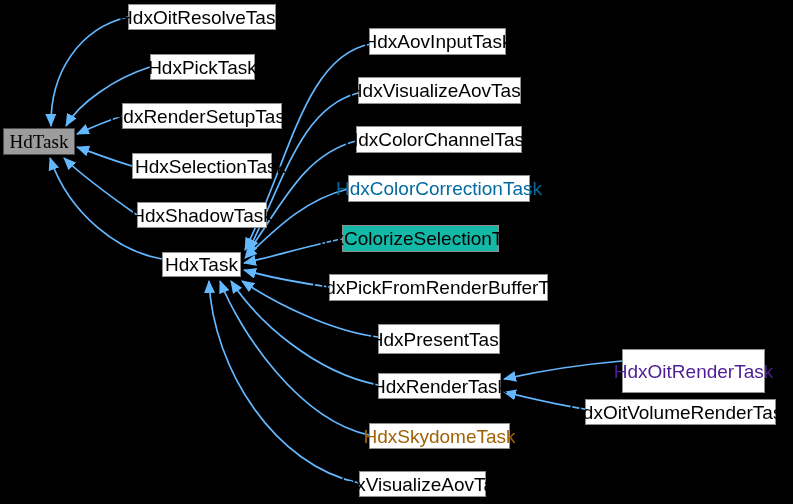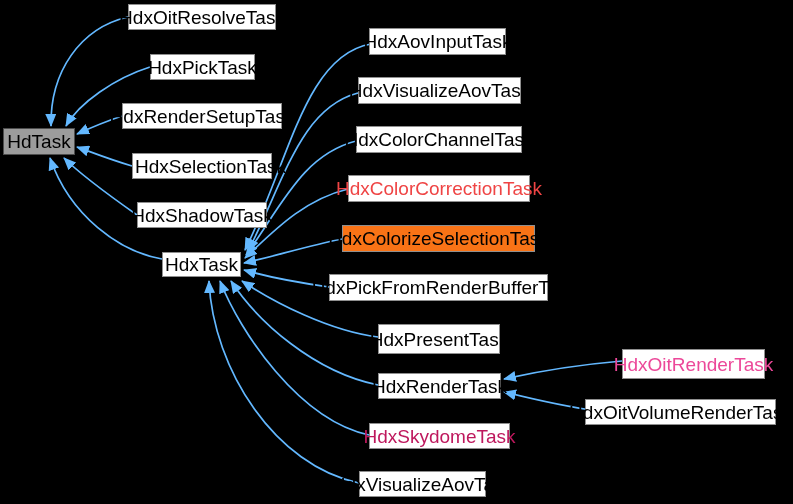--- a/index.html
+++ b/index.html
@@ -67,21 +67,21 @@
         <path d="M329,287 C301,283 268,277 244,270" fill="none" stroke="#63b8ff" stroke-width="1.7" marker-end="url(#arrowhead)"></path>
         <path d="M378,337 C330,331 275,303 242,281" fill="none" stroke="#63b8ff" stroke-width="1.7" marker-end="url(#arrowhead)"></path>
         <path d="M378,385 C314,372 258,322 231,281" fill="none" stroke="#63b8ff" stroke-width="1.7" marker-end="url(#arrowhead)"></path>
         <path d="M369,435 C299,420 240,332 220,281" fill="none" stroke="#63b8ff" stroke-width="1.7" marker-end="url(#arrowhead)"></path>
         <path d="M359,483 C276,466 213,370 209,281" fill="none" stroke="#63b8ff" stroke-width="1.7" marker-end="url(#arrowhead)"></path>
         <path d="M622,361 C576,365 535,372 504,379" fill="none" stroke="#63b8ff" stroke-width="1.7" marker-end="url(#arrowhead)"></path>
         <path d="M597,411 C561,406 532,399 504,392" fill="none" stroke="#63b8ff" stroke-width="1.7" marker-end="url(#arrowhead)"></path>
       </g>
   </svg>
   <div id="nodes">
-      <div class="node hl" style="left: 3px; top: 128px; width: 72px; height: 27px; background: rgb(156, 156, 156); border-color: rgb(77, 77, 77); color: rgb(0, 0, 0);">
+      <div class="node hl" style="left: 3px; top: 128px; width: 72px; height: 27px; background: rgb(156, 156, 156); border-color: rgb(77, 77, 77); color: rgb(0, 0, 0); font-family: Liberation Serif, serif;">
         <span>HdTask</span>
       </div>
       <div class="node" style="left: 128px; top: 4px; width: 148px; height: 26px; background: rgb(255, 255, 255); border-color: rgb(143, 143, 143); color: rgb(0, 0, 0);">
         <span>HdxOitResolveTask</span>
       </div>
       <div class="node" style="left: 150px; top: 54px; width: 105px; height: 26px; background: rgb(255, 255, 255); border-color: rgb(143, 143, 143); color: rgb(0, 0, 0);">
         <span>HdxPickTask</span>
       </div>
       <div class="node" style="left: 122px; top: 103px; width: 160px; height: 26px; background: rgb(255, 255, 255); border-color: rgb(143, 143, 143); color: rgb(0, 0, 0);">
         <span>HdxRenderSetupTask</span>
@@ -97,41 +97,41 @@
       </div>
       <div class="node" style="left: 369px; top: 28px; width: 137px; height: 27px; background: rgb(255, 255, 255); border-color: rgb(143, 143, 143); color: rgb(0, 0, 0);">
         <span>HdxAovInputTask</span>
       </div>
       <div class="node" style="left: 358px; top: 77px; width: 163px; height: 27px; background: rgb(255, 255, 255); border-color: rgb(143, 143, 143); color: rgb(0, 0, 0);">
         <span>HdxVisualizeAovTask</span>
       </div>
       <div class="node" style="left: 356px; top: 126px; width: 166px; height: 27px; background: rgb(255, 255, 255); border-color: rgb(143, 143, 143); color: rgb(0, 0, 0);">
         <span>HdxColorChannelTask</span>
       </div>
-      <div class="node" style="left: 348px; top: 175px; width: 182px; height: 27px; background: rgb(255, 255, 255); border-color: rgb(143, 143, 143); color: #ef4444;">
+      <div class="node" style="left: 348px; top: 175px; width: 182px; height: 27px; background: rgb(255, 255, 255); border-color: rgb(143, 143, 143); color: #0369a1;">
         <span>HdxColorCorrectionTask</span>
       </div>
-      <div class="node" style="left: 342px; top: 225px; width: 193px; height: 27px; background: #f97316; border-color: rgb(143, 143, 143); color: rgb(0, 0, 0);">
+      <div class="node" style="left: 342px; top: 225px; width: 157px; height: 27px; background: #14b8a6; border-color: rgb(143, 143, 143); color: rgb(0, 0, 0);">
         <span>HdxColorizeSelectionTask</span>
       </div>
       <div class="node" style="left: 329px; top: 274px; width: 219px; height: 27px; background: rgb(255, 255, 255); border-color: rgb(143, 143, 143); color: rgb(0, 0, 0); padding-left: 12px;">
         <span>HdxPickFromRenderBufferTask</span>
       </div>
       <div class="node" style="left: 378px; top: 324px; width: 122px; height: 30px; background: rgb(255, 255, 255); border-color: rgb(143, 143, 143); color: rgb(0, 0, 0);">
         <span>HdxPresentTask</span>
       </div>
       <div class="node" style="left: 378px; top: 373px; width: 123px; height: 26px; background: rgb(255, 255, 255); border-color: rgb(143, 143, 143); color: rgb(0, 0, 0);">
         <span>HdxRenderTask</span>
       </div>
-      <div class="node" style="left: 369px; top: 423px; width: 141px; height: 26px; background: rgb(255, 255, 255); border-color: rgb(143, 143, 143); color: #be185d;">
+      <div class="node" style="left: 369px; top: 423px; width: 141px; height: 26px; background: rgb(255, 255, 255); border-color: rgb(143, 143, 143); color: #a16207;">
         <span>HdxSkydomeTask</span>
       </div>
       <div class="node" style="left: 359px; top: 471px; width: 127px; height: 26px; background: rgb(255, 255, 255); border-color: rgb(143, 143, 143); color: rgb(0, 0, 0);">
         <span>HdxVisualizeAovTask</span>
       </div>
-      <div class="node" style="left: 622px; top: 349px; width: 143px; height: 30px; background: rgb(255, 255, 255); border-color: rgb(143, 143, 143); color: #ec4899;">
+      <div class="node" style="left: 622px; top: 349px; width: 143px; height: 44px; background: rgb(255, 255, 255); border-color: rgb(143, 143, 143); color: #4c1d95;">
         <span>HdxOitRenderTask</span>
       </div>
       <div class="node" style="left: 585px; top: 399px; width: 191px; height: 26px; background: rgb(255, 255, 255); border-color: rgb(143, 143, 143); color: rgb(0, 0, 0);">
         <span>HdxOitVolumeRenderTask</span>
       </div>
     </div>
 </div>
 
 </body></html>

